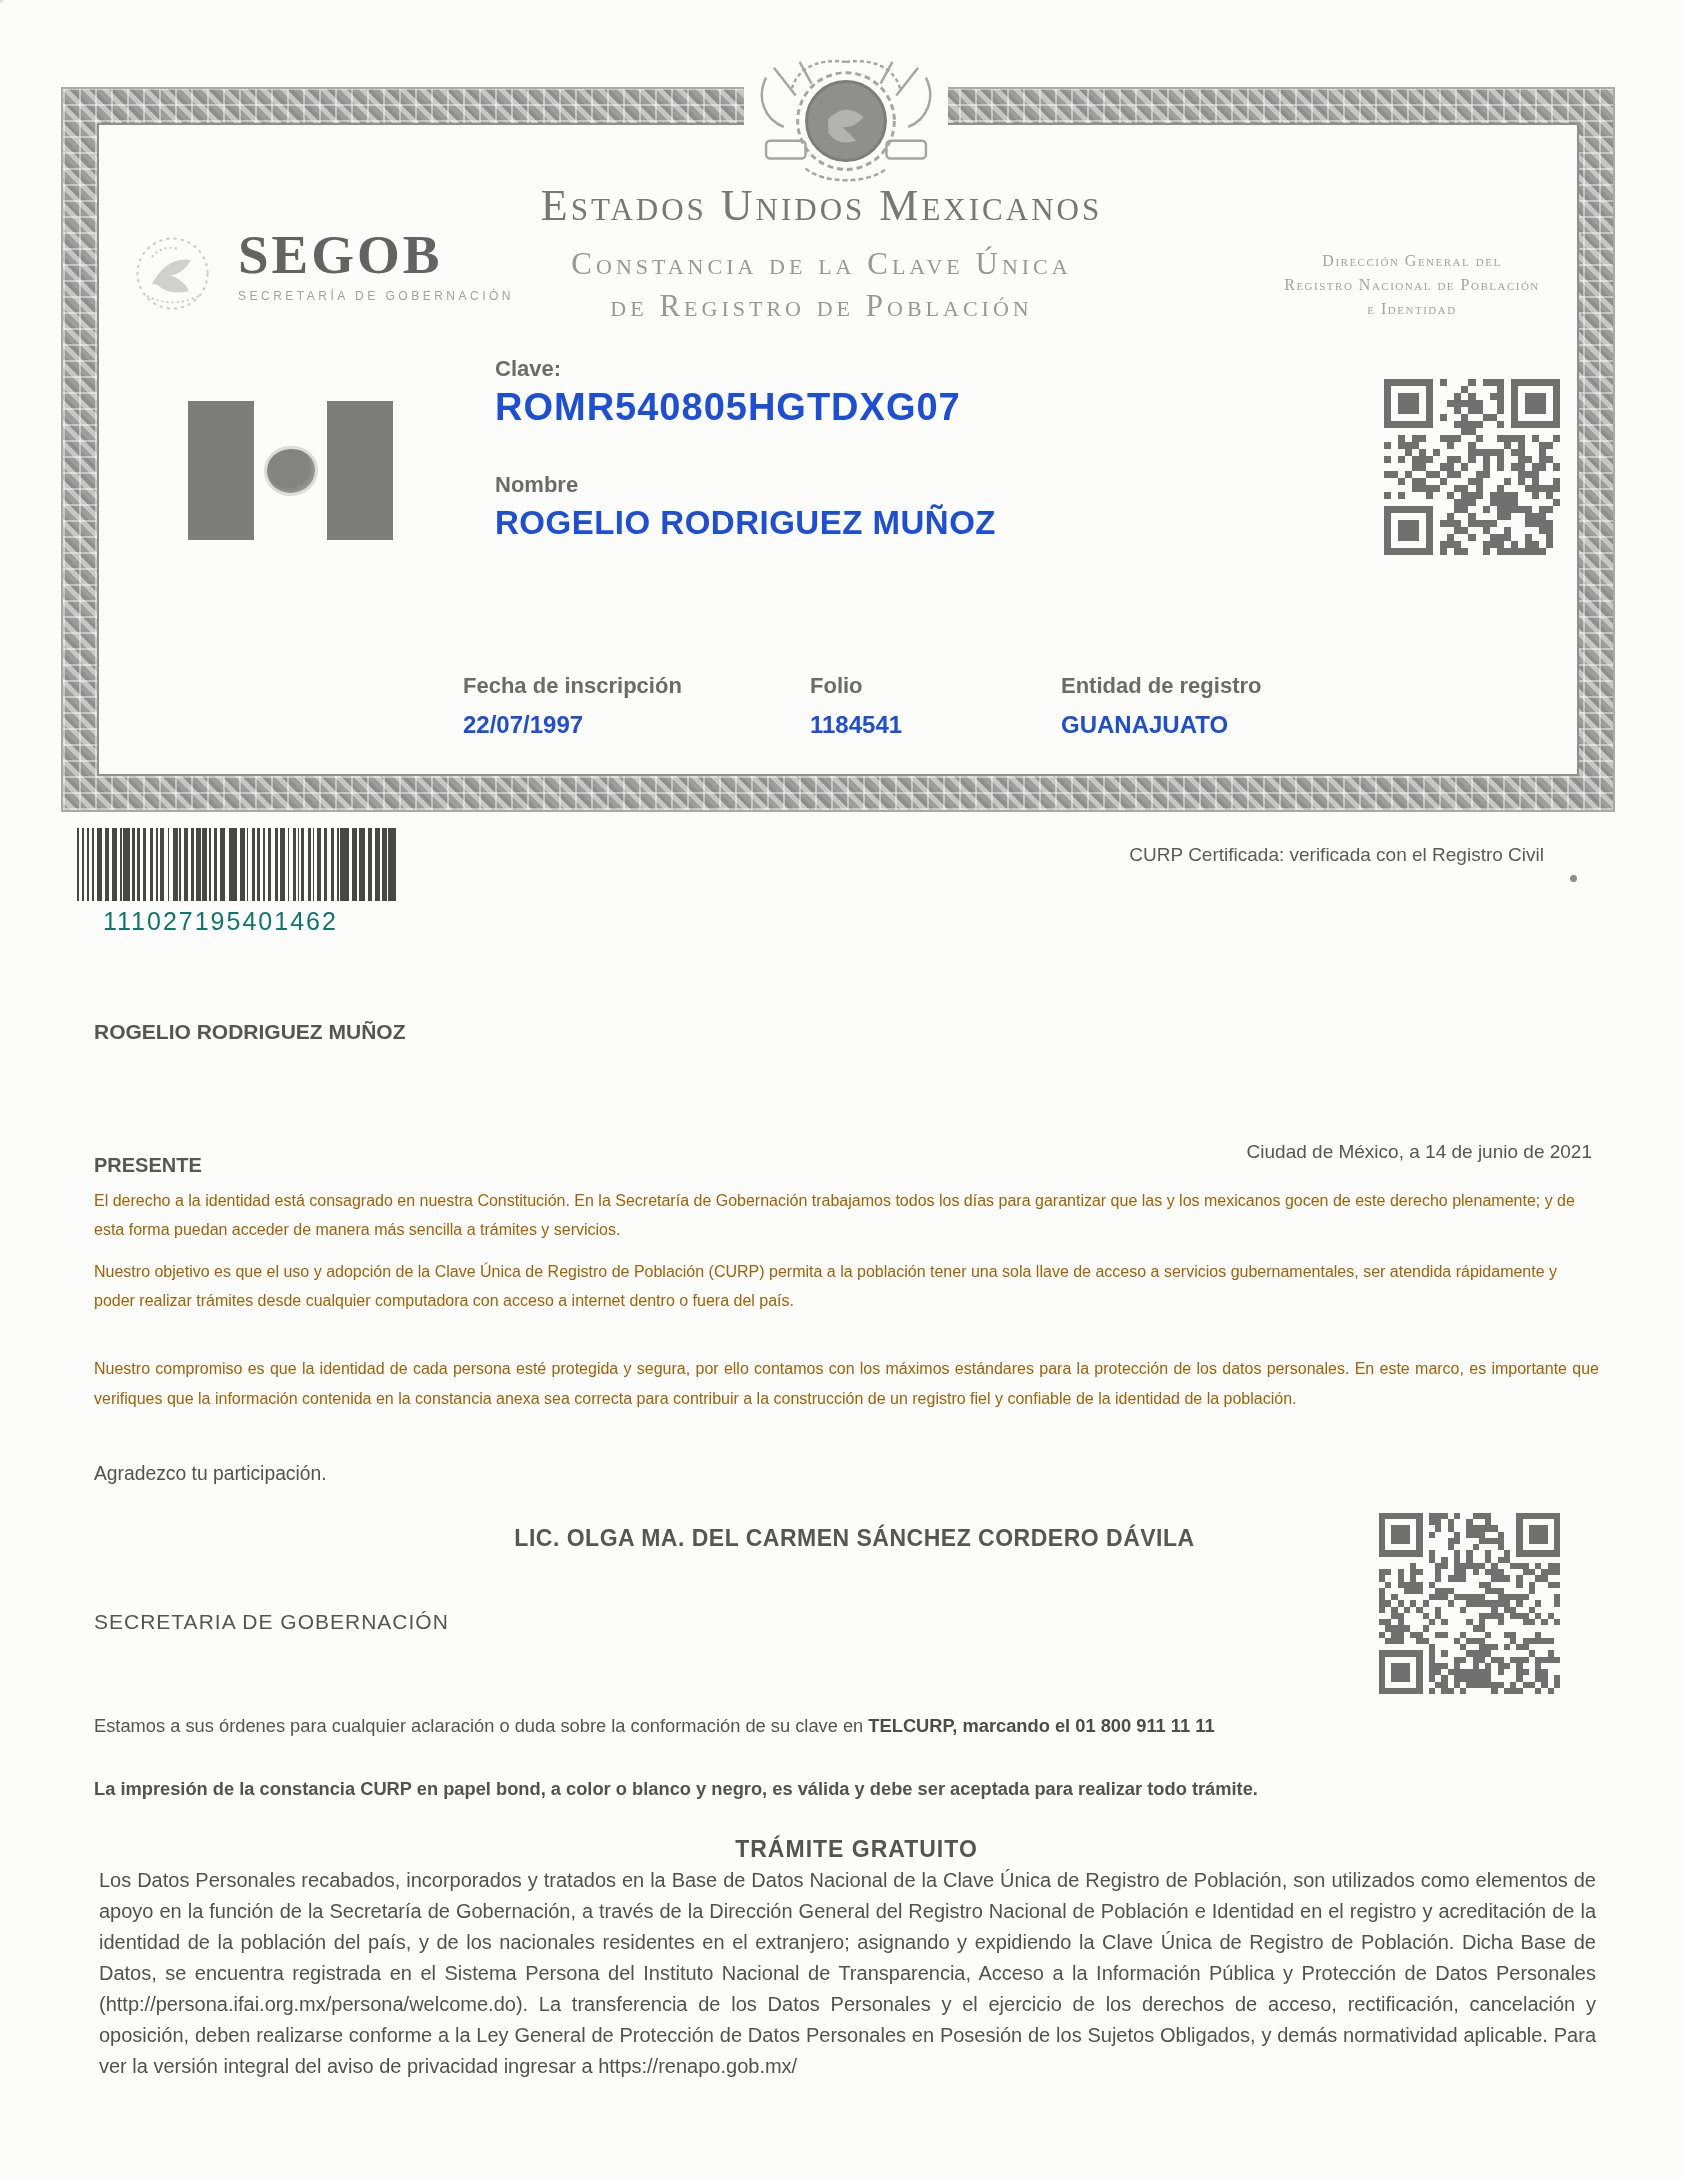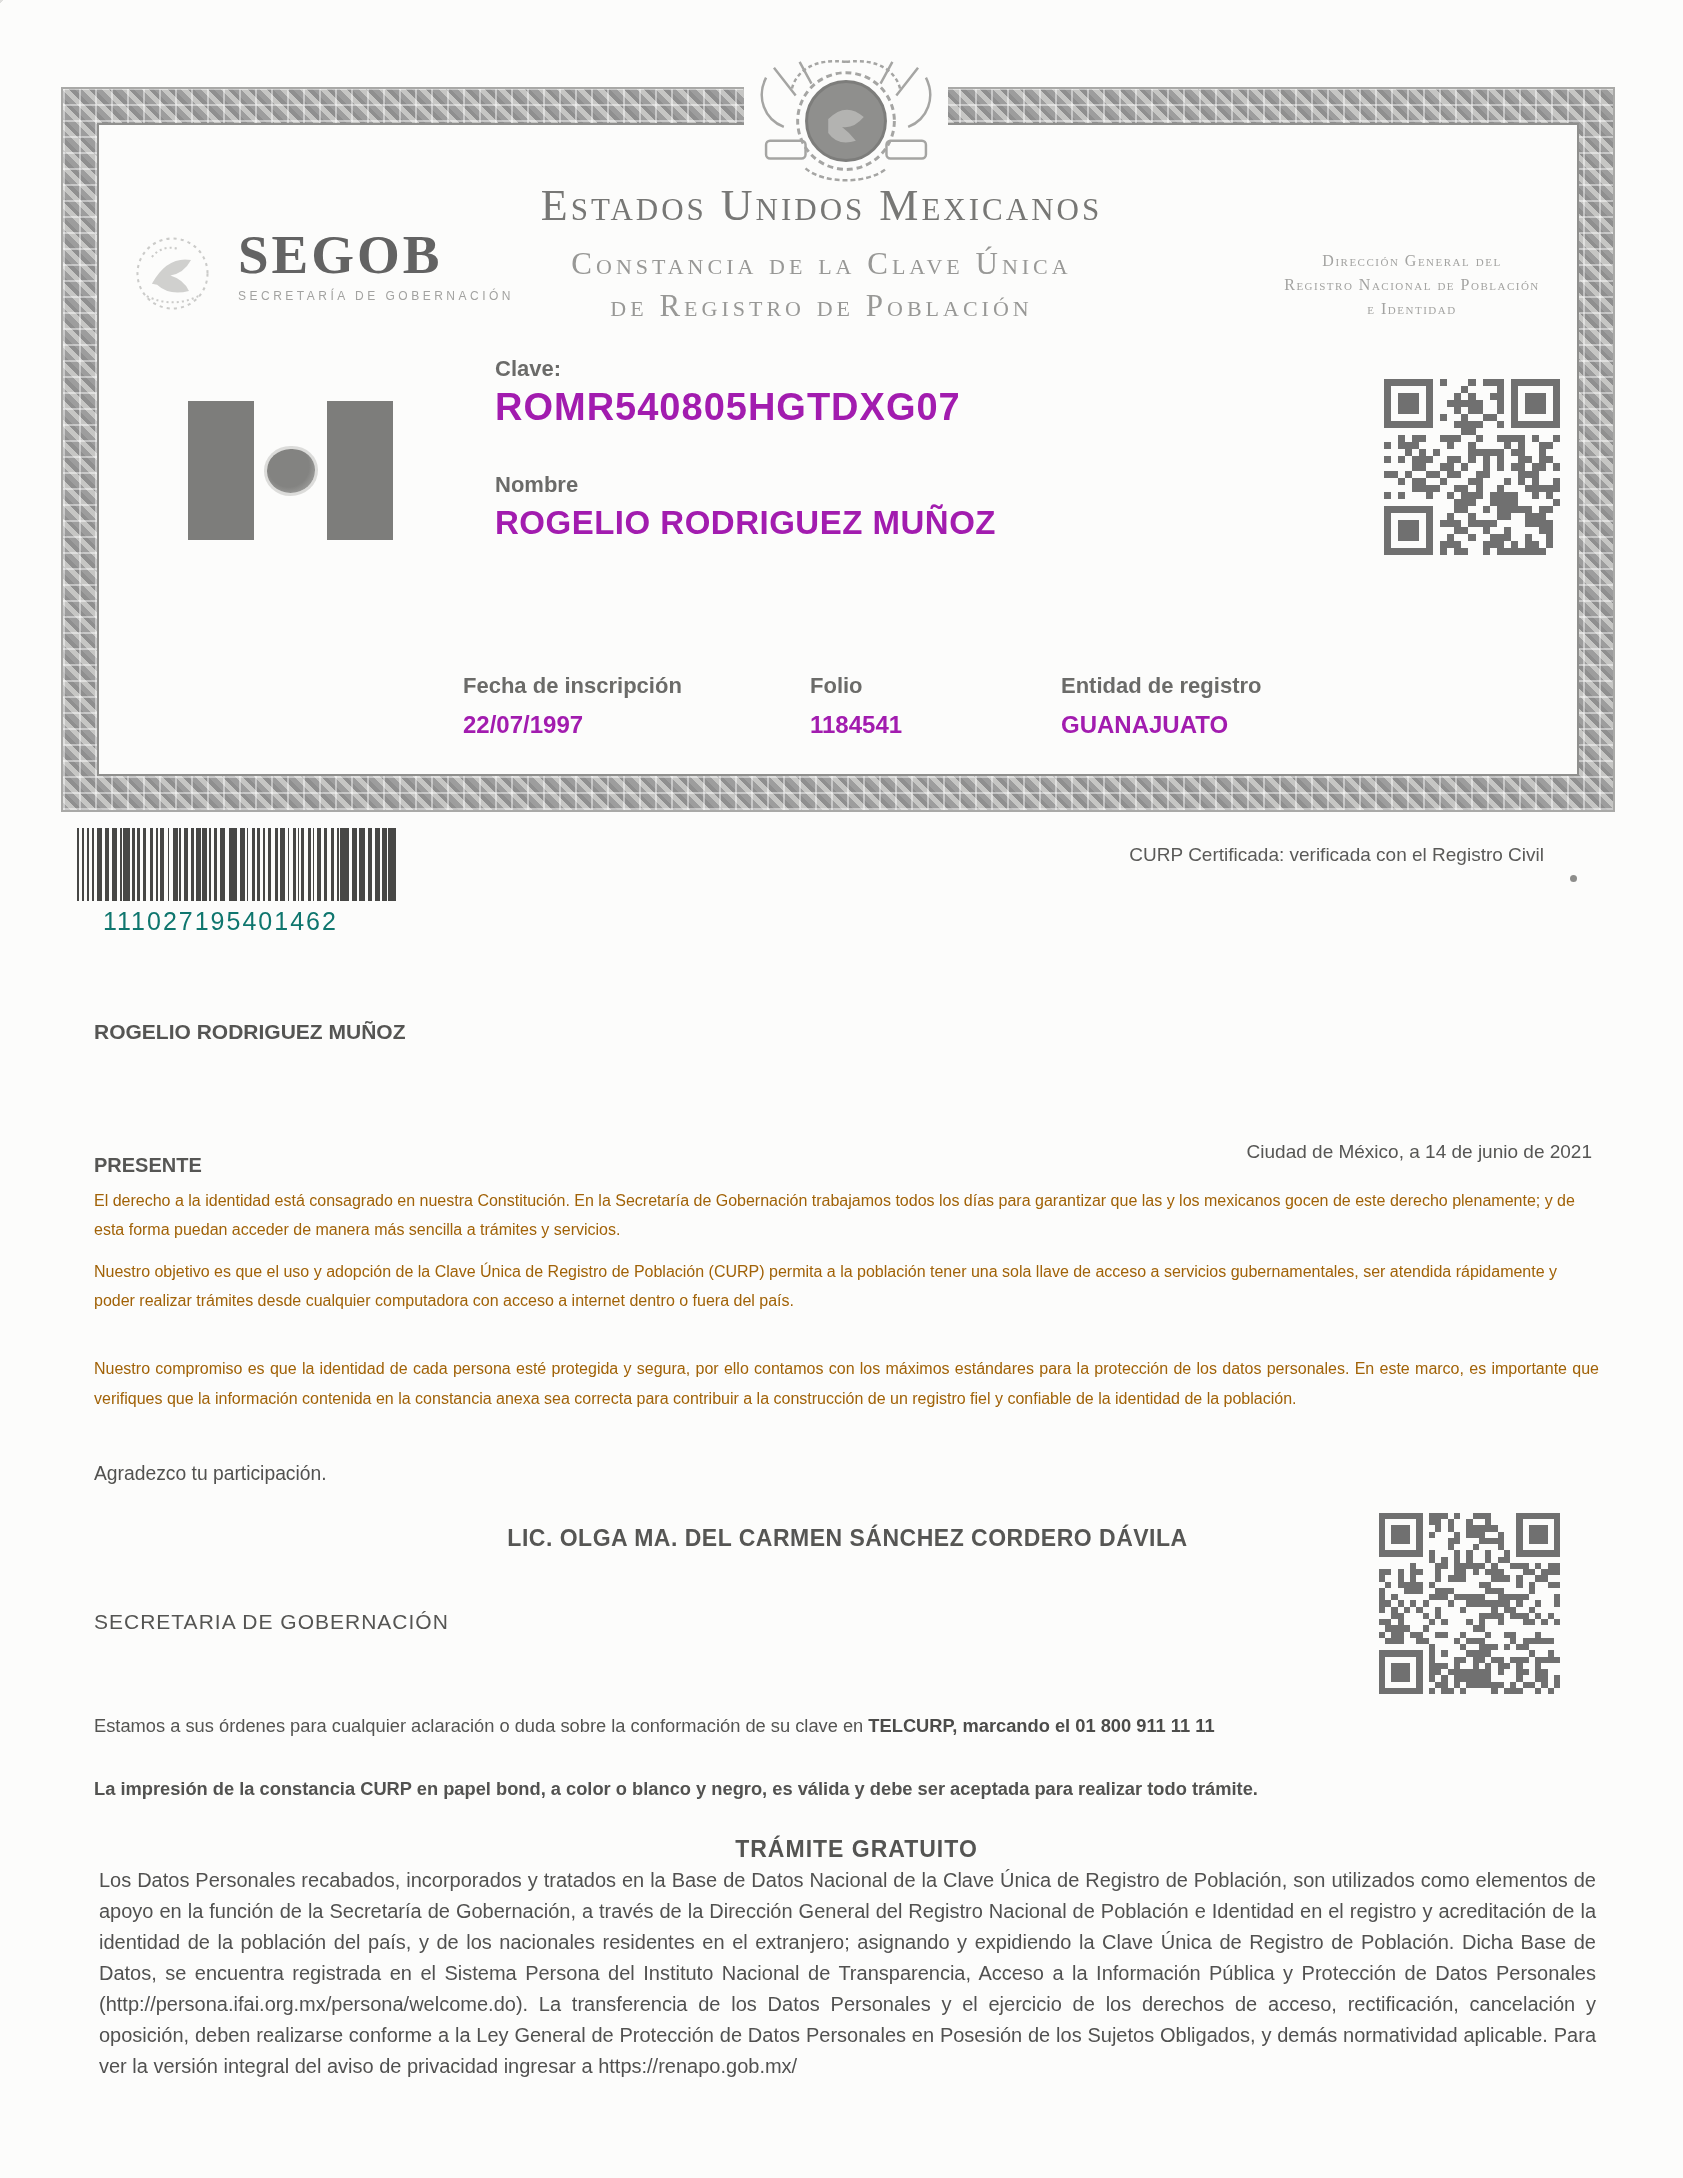--- a/index.html
+++ b/index.html
@@ -40,21 +40,21 @@
     letter-spacing:1.5px;color:#a3a3a1;}
   
   .flag{position:absolute;left:188px;top:401px;width:206px;height:139px;display:flex;align-items:stretch;}
   .flag-bar{width:66px;background:#7d7d7b;}
   .flag-center{width:73px;display:flex;align-items:center;justify-content:center;background:transparent;}
   .flag-dot{width:48px;height:44px;border-radius:50% 48% 52% 50%;
     background:radial-gradient(circle at 45% 40%,#838381 0 55%,#9a9a98 75%,#b5b5b3 100%);
     box-shadow:0 0 0 3px rgba(160,160,158,.35);}
   
   .f-label{position:absolute;font-weight:bold;font-size:22px;color:#6b6b69;}
-  .f-value{position:absolute;font-weight:bold;color:#a21caf;}
+  .f-value{position:absolute;font-weight:bold;color:#1d4ed8;}
   .clave-value{font-size:38px;letter-spacing:1px;}
   .nombre-value{font-size:33px;letter-spacing:0.5px;}
   .row-value{font-size:24px;}
   
   .watermark{position:absolute;left:89px;top:574px;font-size:59px;font-style:italic;
     letter-spacing:4px;color:transparent;-webkit-text-stroke:1.4px #cdcdcb;}
   
   .qr{position:absolute;}
   .qr1{left:1384px;top:379px;width:176px;height:176px;}
   .qr2{left:1379px;top:1513px;width:181px;height:181px;}
@@ -65,21 +65,21 @@
   .dot-artifact{position:absolute;left:1570px;top:875px;width:7px;height:7px;border-radius:50%;background:#8d8d8b;}
   
   .recipient{position:absolute;left:94px;top:1020px;font-size:21px;font-weight:bold;color:#555553;}
   .dateline{position:absolute;left:990px;top:1141px;width:602px;text-align:right;font-size:19px;color:#565654;}
   .salutation{position:absolute;left:94px;top:1154px;font-size:20px;font-weight:bold;color:#565654;}
   .para{position:absolute;left:94px;width:1505px;font-size:16px;line-height:29px;color:#a16207;}
   .p1{top:1186px;}
   .p2{top:1257px;}
   .p3{top:1354px;text-align:justify;line-height:30px;}
   .closing{position:absolute;left:94px;top:1463px;font-size:19.3px;color:#525250;}
-  .signer-name{position:absolute;left:85px;top:1525px;width:1525px;text-align:center;
+  .signer-name{position:absolute;left:92px;top:1525px;width:1525px;text-align:center;
     font-size:23px;font-weight:bold;color:#565654;letter-spacing:0.5px;}
   .signer-title{position:absolute;left:94px;top:1610px;width:1525px;text-align:left;
     font-size:21px;color:#555553;letter-spacing:1px;}
   .contact-line{position:absolute;left:94px;top:1715px;width:1386px;font-size:18.3px;color:#545452;}
   .contact-line b{color:#4c4c4a;}
   .bond-notice{position:absolute;left:94px;top:1778px;width:1436px;font-size:18.3px;font-weight:bold;color:#525250;}
   .free-notice{position:absolute;left:94px;top:1804px;width:1525px;text-align:center;
     font-size:23px;font-weight:bold;color:#545452;letter-spacing:1px;margin-top:32px;}
   .privacy{position:absolute;left:99px;top:1865px;width:1497px;font-size:20px;line-height:31px;
     text-align:justify;color:#515150;}

